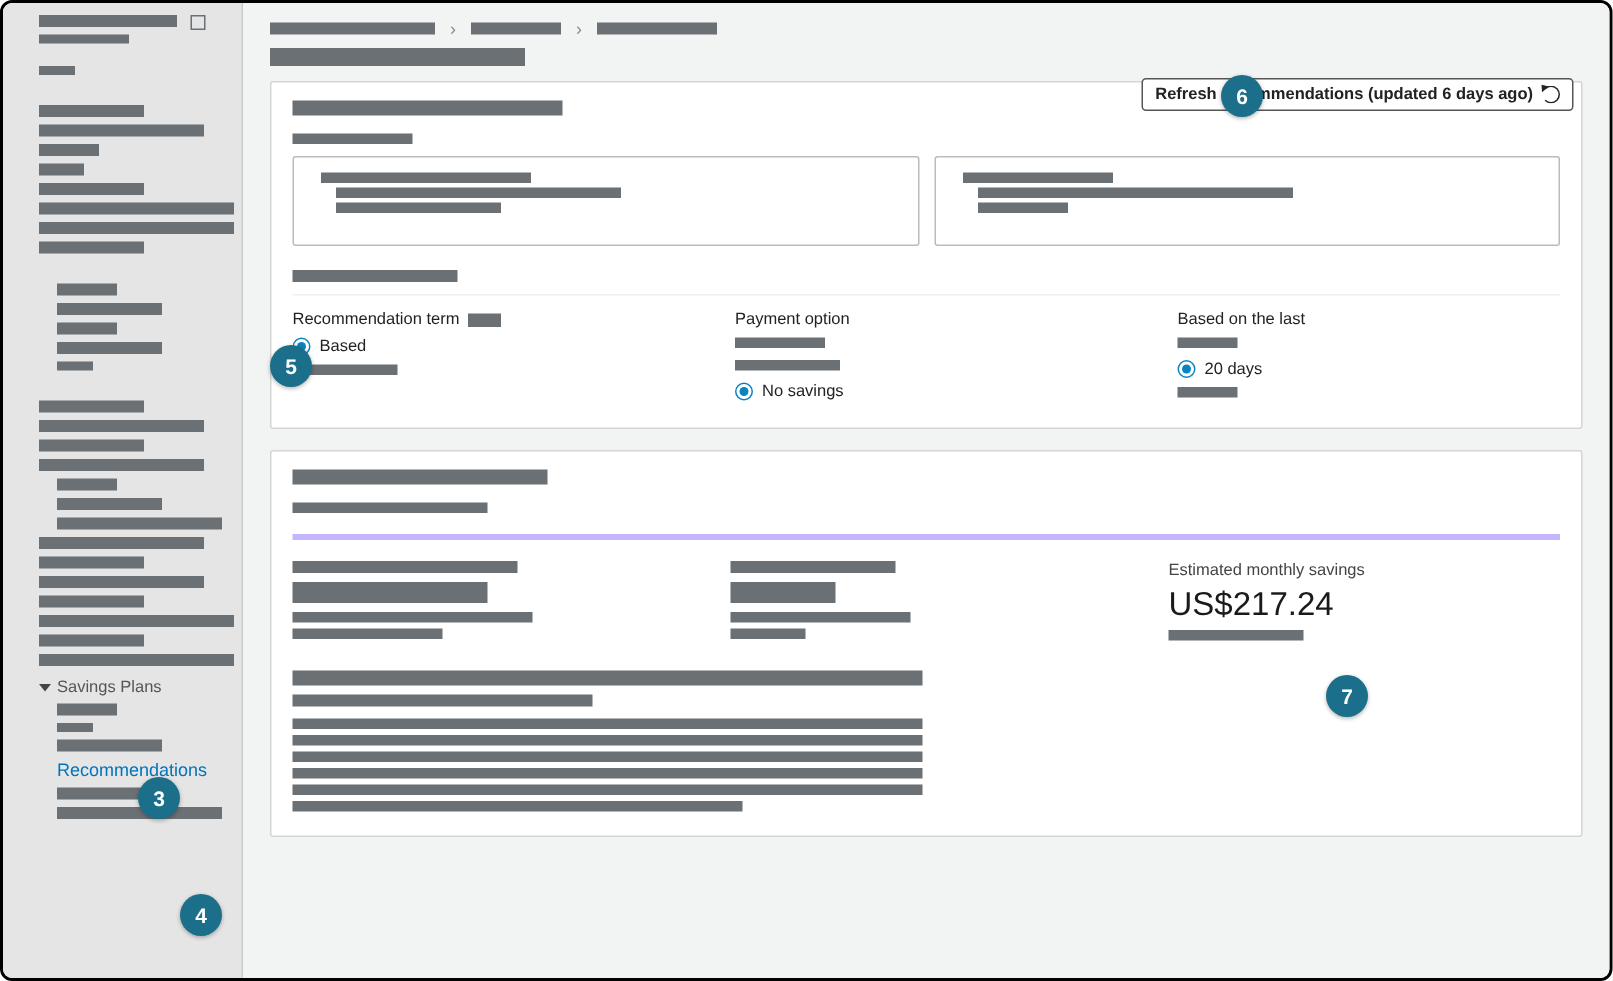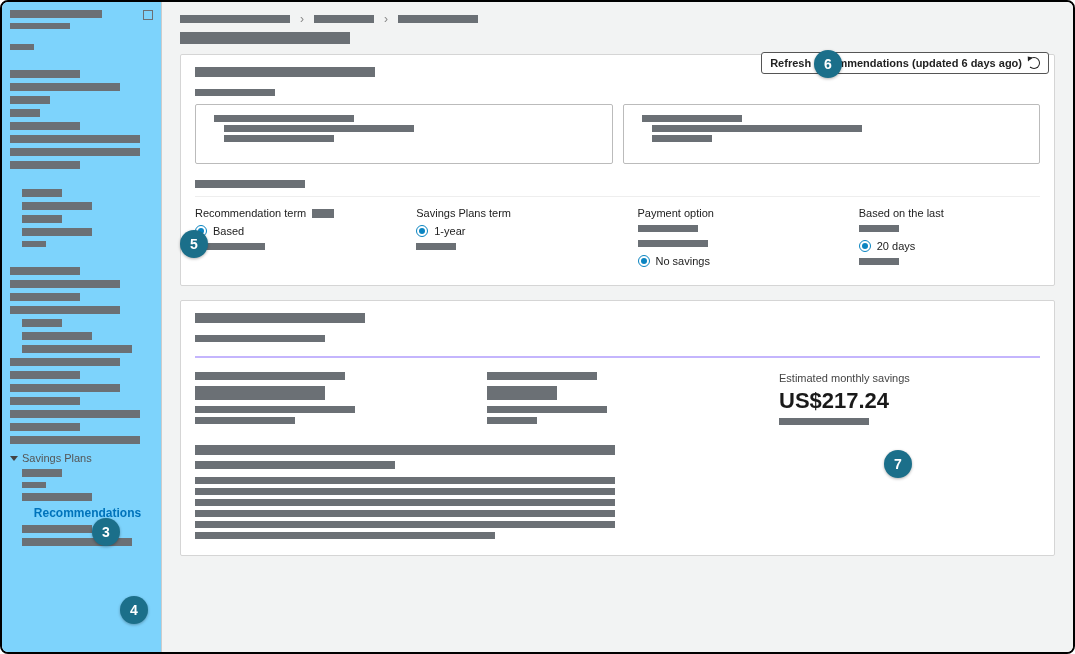--- a/index.html
+++ b/index.html
@@ -15,23 +15,23 @@
     border: 2px solid #000;
     border-radius: 8px;
   }
   .app {
     display: flex;
     height: 100%;
   }
   
   .sidebar {
     width: 160px;
-    background: #7dd3fc;
+    background: #e5e5e5;
     border-right: 1px solid #ccc;
-    padding: 8px 8px;
+    padding: 8px 24px;
     overflow: hidden;
     position: relative;
   }
   .sb-head {
     display: flex;
     justify-content: space-between;
     align-items: flex-start;
     margin-bottom: 10px;
   }
   .sb-head-bar {
@@ -59,21 +59,21 @@
   .sb-section-label {
     font-size: 11px;
     color: #555;
     margin: 8px 0 3px 0;
     display:flex;
     align-items:center;
     gap:4px;
   }
   .sb-active {
     color: #0073bb;
-    font-weight: bold;
+    font-weight: normal;
     font-size: 12px;
     margin: 4px 0 4px 10px;
     text-align: center;
   }
   .indent { margin-left: 12px; }
   .caret-down {
     width:0;height:0;
     border-left:4px solid transparent;
     border-right:4px solid transparent;
     border-top:5px solid #444;
@@ -216,27 +216,27 @@
     font-size:11px;
     color:#222;
     margin-bottom:6px;
   }
   .grey-bar { height:7px;background:#6b7075; }
 
   
   .summary-mid {
     display:flex;
     gap:31px;
-    border-top:2px solid #c4b5fd;
+    border-top:4px solid #c4b5fd;
     padding-top:14px;
   }
   .summary-col { flex:1; }
   .summary-emph {
     font-size:22px;
-    font-weight:700;
+    font-weight:400;
     color:#1a1a1a;
     margin-top:4px;
   }
   .summary-label {
     font-size:11px;color:#444;margin-bottom:2px;
   }
 
   .details-block {
     margin-top:20px;
   }
@@ -359,30 +359,20 @@
             <span>Recommendation term</span>
             <span class="grey-bar" style="width:22px;height:9px"></span>
           </div>
           <div class="param-opt">
             <span class="radio-dot on"></span>
             <span>Based</span>
           </div>
           <div class="grey-bar" style="width:70px"></div>
         </div>
 
-        <div class="param-col">
-          <div class="param-title">
-            <span>Savings Plans term</span>
-          </div>
-          <div class="param-opt">
-            <span class="radio-dot on"></span>
-            <span>1-year</span>
-          </div>
-          <div class="grey-bar" style="width:40px"></div>
-        </div>
 
         <div class="param-col">
           <div class="param-title">
             <span>Payment option</span>
           </div>
           <div class="grey-bar" style="width:60px;margin-bottom:8px"></div>
           <div class="grey-bar" style="width:70px;margin-bottom:8px"></div>
           <div class="param-opt">
             <span class="radio-dot on"></span>
             <span>No savings</span>

